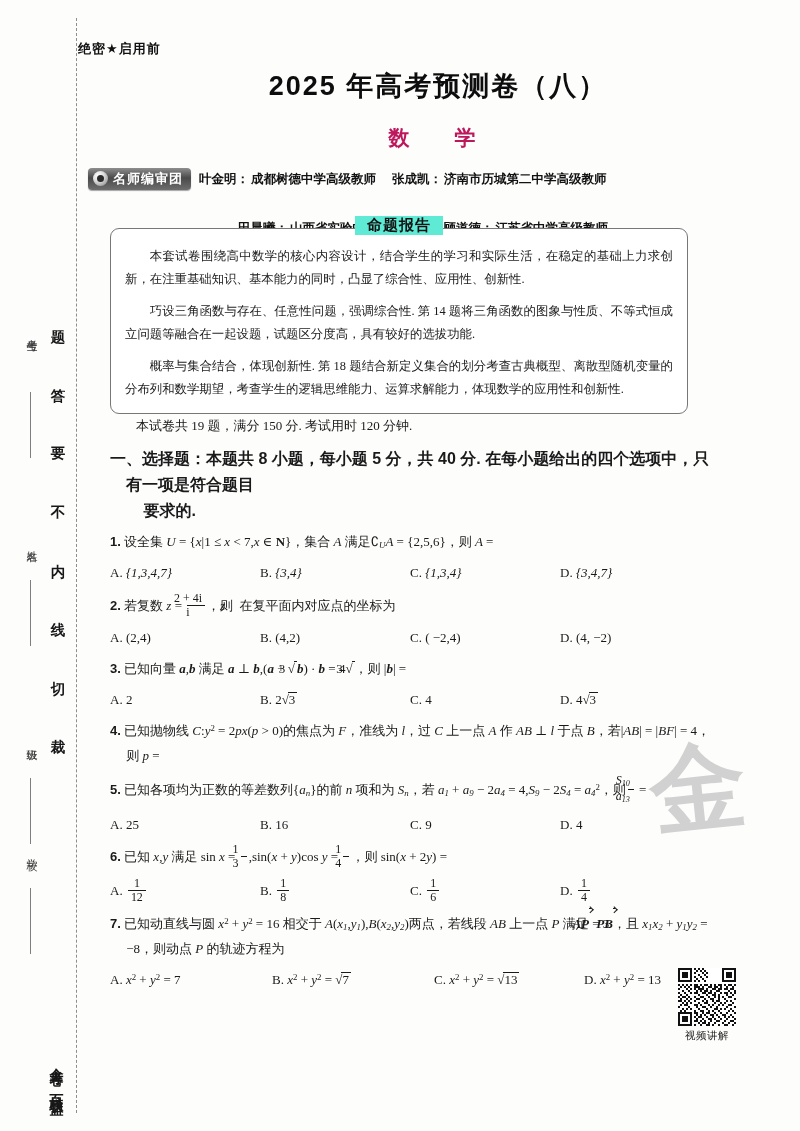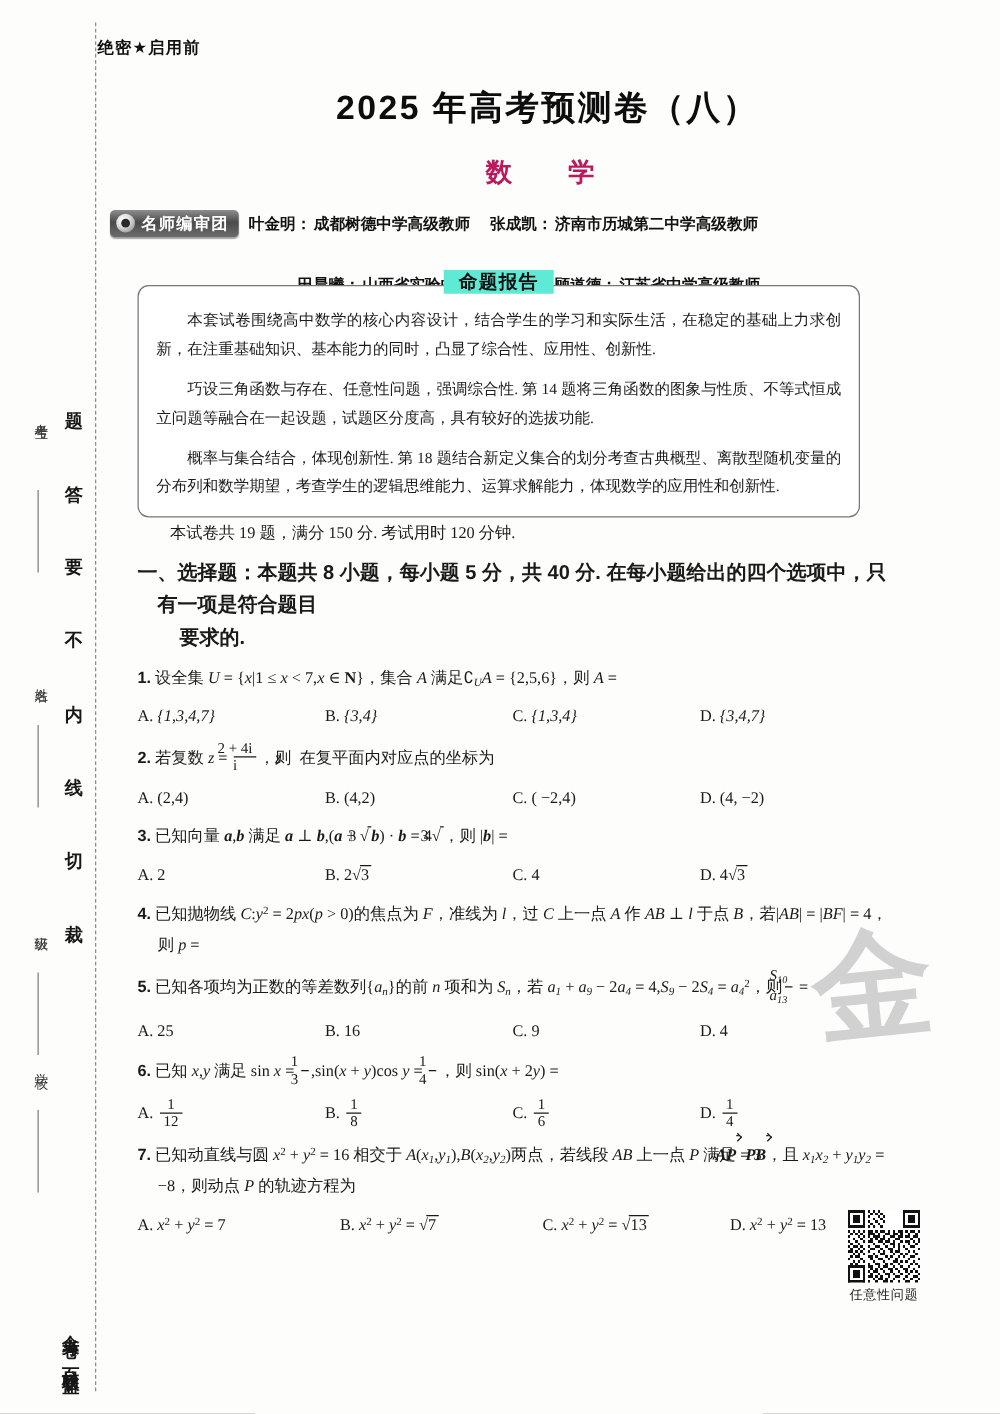--- a/index.html
+++ b/index.html
@@ -66,21 +66,21 @@
   .vrule {
     position: absolute;
     left: 30px;
     width: 0;
     border-left: 1px solid #7e7e7e;
   }
 
   
   .secret-label {
     position: absolute;
-    left: 78px; top: 29px;
+    left: 78px; top: 40px;
     font-family: "Liberation Sans", "DejaVu Sans", sans-serif;
     font-size: 13px;
     font-weight: 700;
     letter-spacing: 1px;
     color: #111;
   }
   .paper-title {
     position: absolute;
     left: 88px; top: 68px;
     width: 700px;
@@ -694,16 +694,16 @@
         <rect x="28" y="27" width="1" height="1"></rect>
         <rect x="8" y="28" width="1" height="1"></rect>
           <rect x="11" y="28" width="1" height="1"></rect>
           <rect x="14" y="28" width="2" height="1"></rect>
         <rect x="17" y="28" width="1" height="1"></rect>
           <rect x="20" y="28" width="1" height="1"></rect>
           <rect x="23" y="28" width="2" height="1"></rect>
         <rect x="27" y="28" width="1" height="1"></rect>
       </g>
     </svg>
-    <div class="qr-label">任意性问题</div>
+    <div class="qr-label">视频讲解</div>
   </div>
 
 </div>
 
 </body></html>

